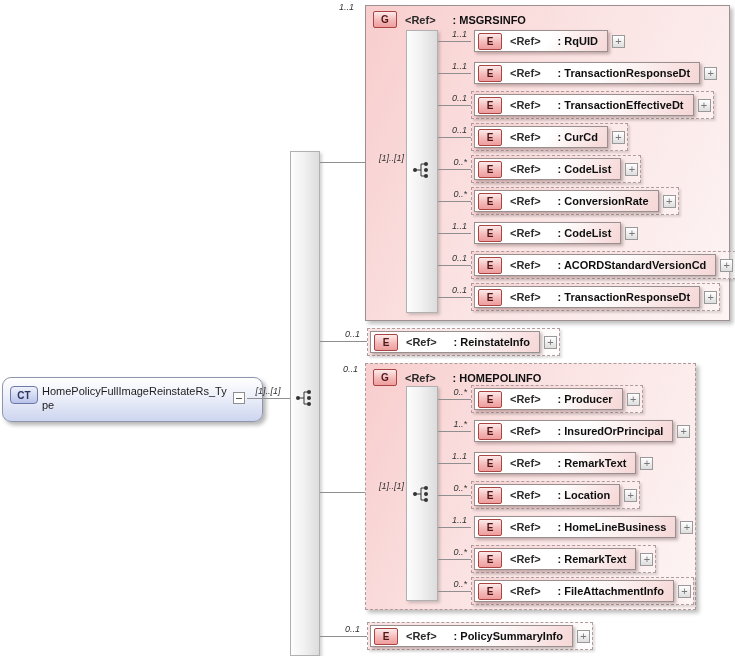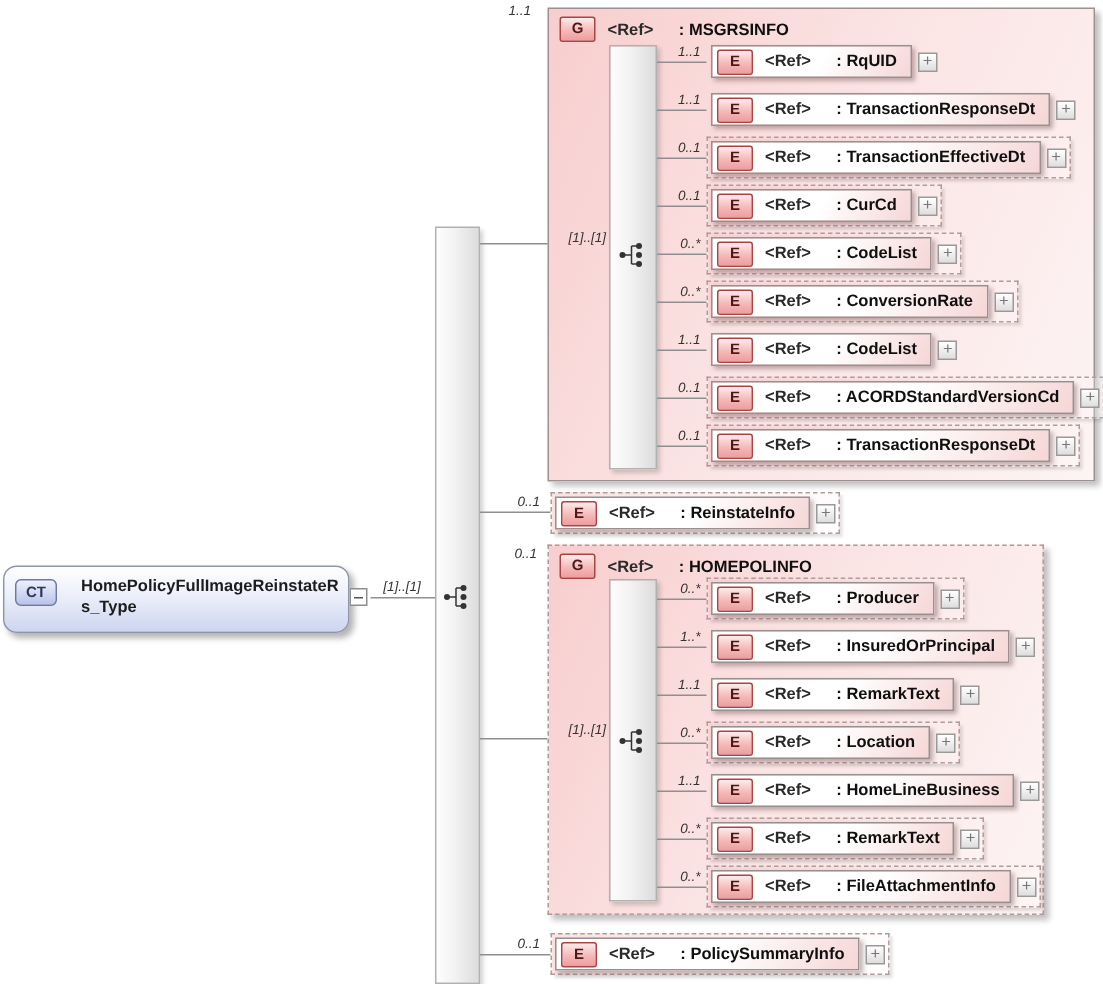--- a/index.html
+++ b/index.html
@@ -7,34 +7,34 @@
     position:relative;width:735px;height:656px;background:#fff;overflow:hidden;
     font-family:"Liberation Sans",sans-serif;
   }
   .hline{position:absolute;height:1px;background:#8f8f8f;}
   .card-lbl{
     position:absolute;font-size:9px;font-style:italic;font-weight:normal;color:#333;
     white-space:nowrap;
   }
   
   .root-box{
-    position:absolute;left:2px;top:377px;width:231px;height:45px;
+    position:absolute;left:2px;top:377px;width:261px;height:45px;
     border:1px solid #8e96ae;border-radius:9px;box-sizing:border-box;
     background:linear-gradient(to bottom,#ffffff 0%,#eceffa 45%,#cdd5ef 100%);
     box-shadow:3px 3px 4px rgba(0,0,0,.30);
-    display:flex;align-items:flex-start;gap:16px;padding:6px 6px 0 7px;
+    display:flex;align-items:flex-start;gap:4px;padding:6px 6px 0 7px;
   }
   .ct-badge{
     display:inline-flex;align-items:center;justify-content:center;
     width:26px;height:16px;border:1px solid #6e78a6;border-radius:4px;
     background:linear-gradient(to bottom,#eef1fb,#b9c3ea);
     font-size:10px;font-weight:bold;color:#2a3560;flex:0 0 auto;margin-top:2px;
   }
   .root-name{
-    font-size:11px;font-weight:bold;color:#1c1c1c;line-height:14px;
+    font-size:11px;font-weight:normal;color:#1c1c1c;line-height:14px;
     word-break:break-all;width:186px;
   }
   .root-handle{
     position:absolute;left:233px;top:392px;width:12px;height:12px;
     border:1px solid #8f8f8f;background:#fff;box-sizing:border-box;
   }
   .root-handle::after{
     content:"";position:absolute;left:2px;top:5px;width:6px;height:1px;background:#555;
   }
   

